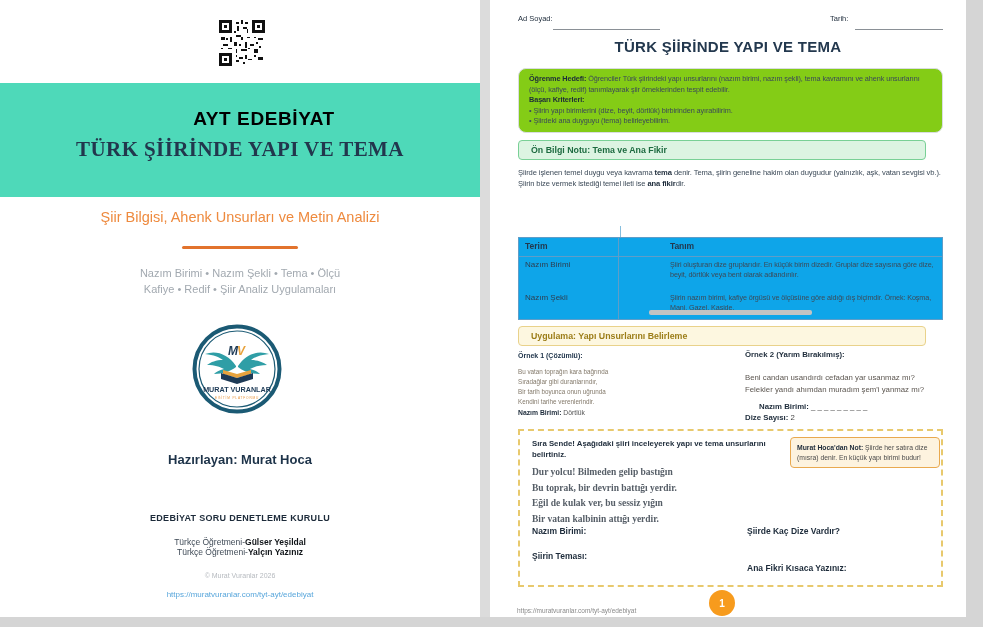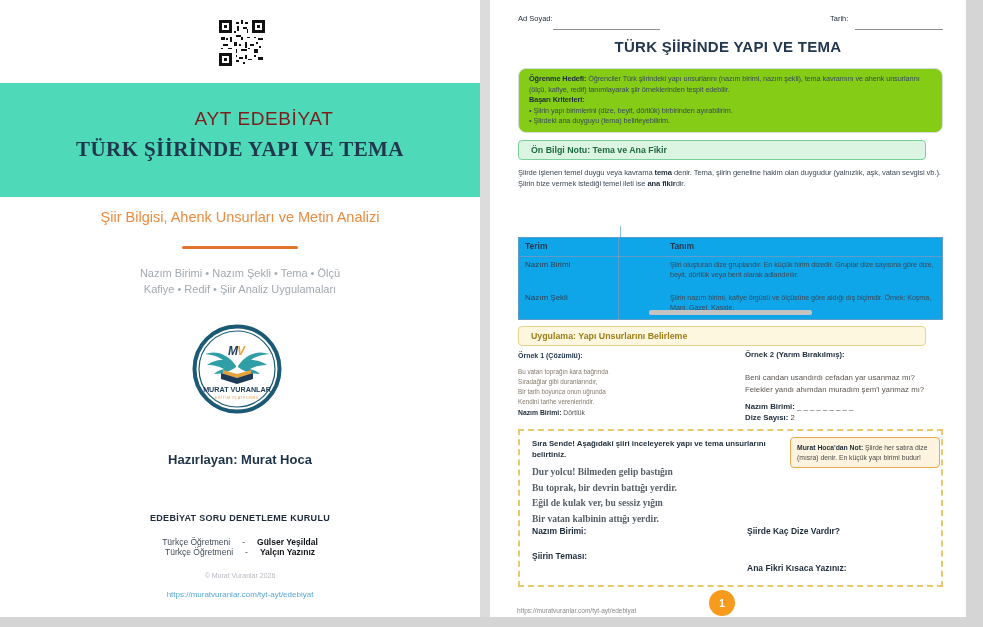--- a/index.html
+++ b/index.html
@@ -8,30 +8,30 @@
   .abs{position:absolute;}
   
   .gap{background:#dcdcdc;}
   .strip{background:#d5d5d5;}
   
   .page{position:absolute;background:#fff;top:0;height:617px;}
   #page-left{left:0;width:480px;}
   #page-right{left:490px;width:476px;}
   
   .banner{left:0;top:83px;width:480px;height:114px;background:#4ed9b9;text-align:center;}
-  .banner-brand{margin-top:25px;font-size:19px;font-weight:normal;color:#7f1d1d;letter-spacing:.6px;padding-left:48px;}
+  .banner-brand{margin-top:25px;font-size:19px;font-weight:bold;color:#000000;letter-spacing:.6px;padding-left:48px;}
   .banner-title{margin-top:7px;font-family:"Liberation Serif","DejaVu Serif",serif;
                 font-size:21px;font-weight:bold;color:#22374d;letter-spacing:.4px;}
   .subtitle{left:0;top:209px;width:480px;text-align:center;font-size:14.5px;color:#ee8a3e;}
   .divider{left:182px;top:246px;width:116px;height:3px;background:#e2732d;border-radius:2px;}
   .keywords{left:0;top:265px;width:480px;text-align:center;font-size:11px;color:#a2a9b0;line-height:16px;}
   .author{left:0;top:452px;width:480px;text-align:center;font-size:13px;font-weight:bold;color:#1d3349;}
   .board-title{left:0;top:513px;width:480px;text-align:center;font-size:9px;font-weight:bold;
                color:#1d2b3a;letter-spacing:.3px;}
-  .teacher-row{left:0;width:480px;display:flex;justify-content:center;gap:12px;font-size:8.5px;color:#3f4a56;}
+  .teacher-row{left:0;width:480px;display:flex;justify-content:center;gap:0;font-size:8.5px;color:#3f4a56;}
   .teacher-row .nm{font-weight:bold;color:#101418;}
   .copyright{left:0;top:572px;width:480px;text-align:center;font-size:7px;color:#b6babf;}
   .cover-link{left:0;top:590px;width:480px;text-align:center;font-size:8px;color:#58a6db;
               text-decoration:none;display:block;cursor:pointer;}
   
   .hdr-label{font-size:7.5px;font-weight:normal;color:#1d2b3a;}
   .hdr-line{border-bottom:1px solid #8a9096;height:1px;}
   .ws-title{left:0;top:38px;width:476px;text-align:center;font-size:15px;font-weight:bold;
             color:#23384e;letter-spacing:.3px;}
   .obj-box{left:28px;top:68px;width:425px;box-sizing:border-box;background:#84cc16;
@@ -232,21 +232,21 @@
     </div>
     <div class="abs ex-ans1">
       <span class="b">Nazım Birimi:</span><span> Dörtlük</span>
     </div>
 
     <div class="abs ex-title2">Örnek 2 (Yarım Bırakılmış):</div>
     <div class="abs ex-poem2">
       <div>Beni candan usandırdı cefadan yar usanmaz mı?</div>
       <div>Felekler yandı ahımdan muradım şem'i yanmaz mı?</div>
     </div>
-    <div class="ex-f" style="left:255px;top:402px">
+    <div class="ex-f" style="left:269px;top:402px">
       <span class="b">Nazım Birimi:</span><span> _ _ _ _ _ _ _ _ _</span>
     </div>
     <div class="ex-f" style="left:255px;top:413px">
       <span class="b">Dize Sayısı:</span><span> 2</span>
     </div>
 
     <div class="abs dash-box">
       <div class="act-heading">Sıra Sende! Aşağıdaki şiiri inceleyerek yapı ve tema unsurlarını belirtiniz.</div>
       <div class="note-box">
         <span class="b">Murat Hoca'dan Not:</span><span> Şiirde her satıra dize (mısra) denir. En küçük yapı birimi budur!</span>

